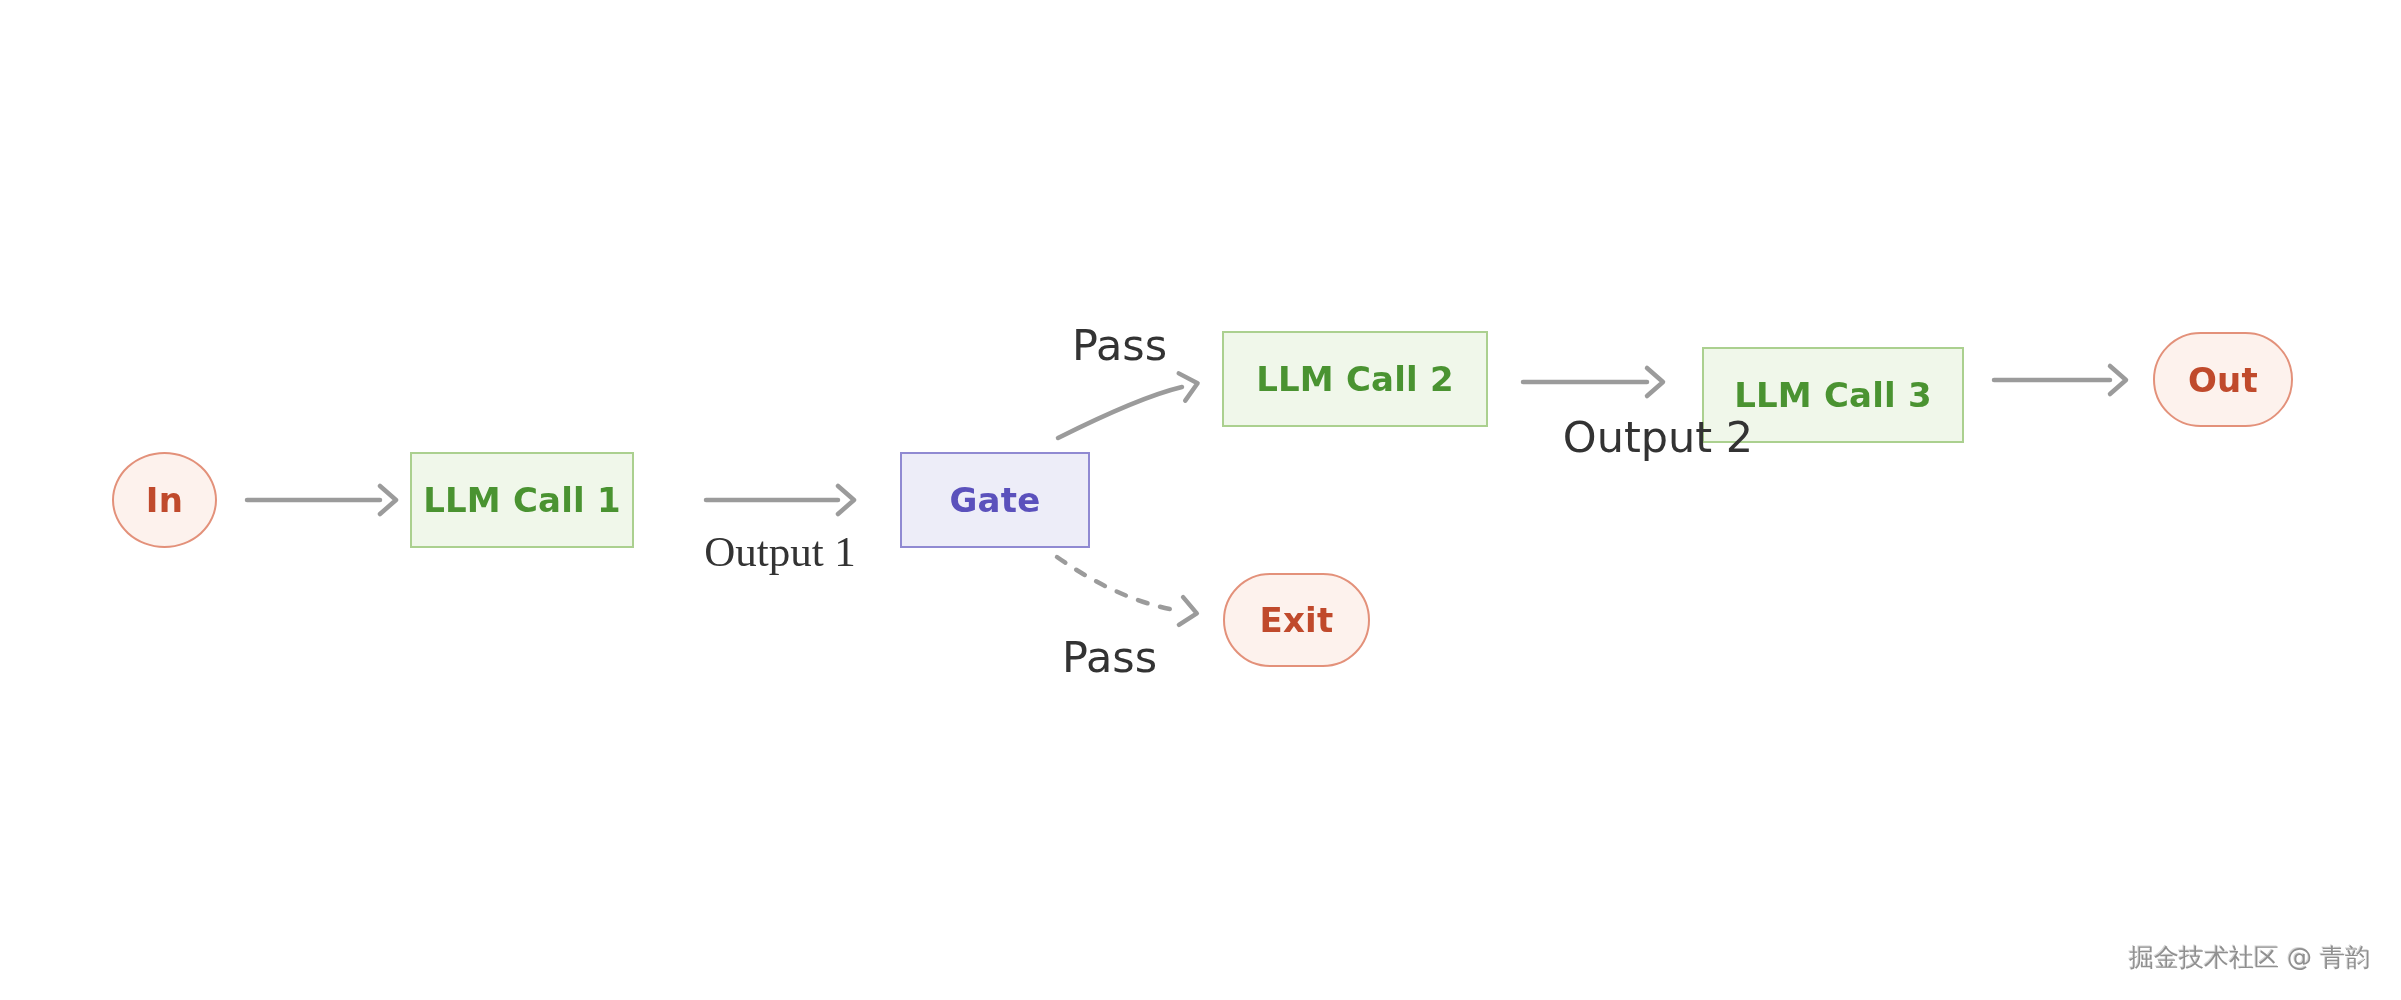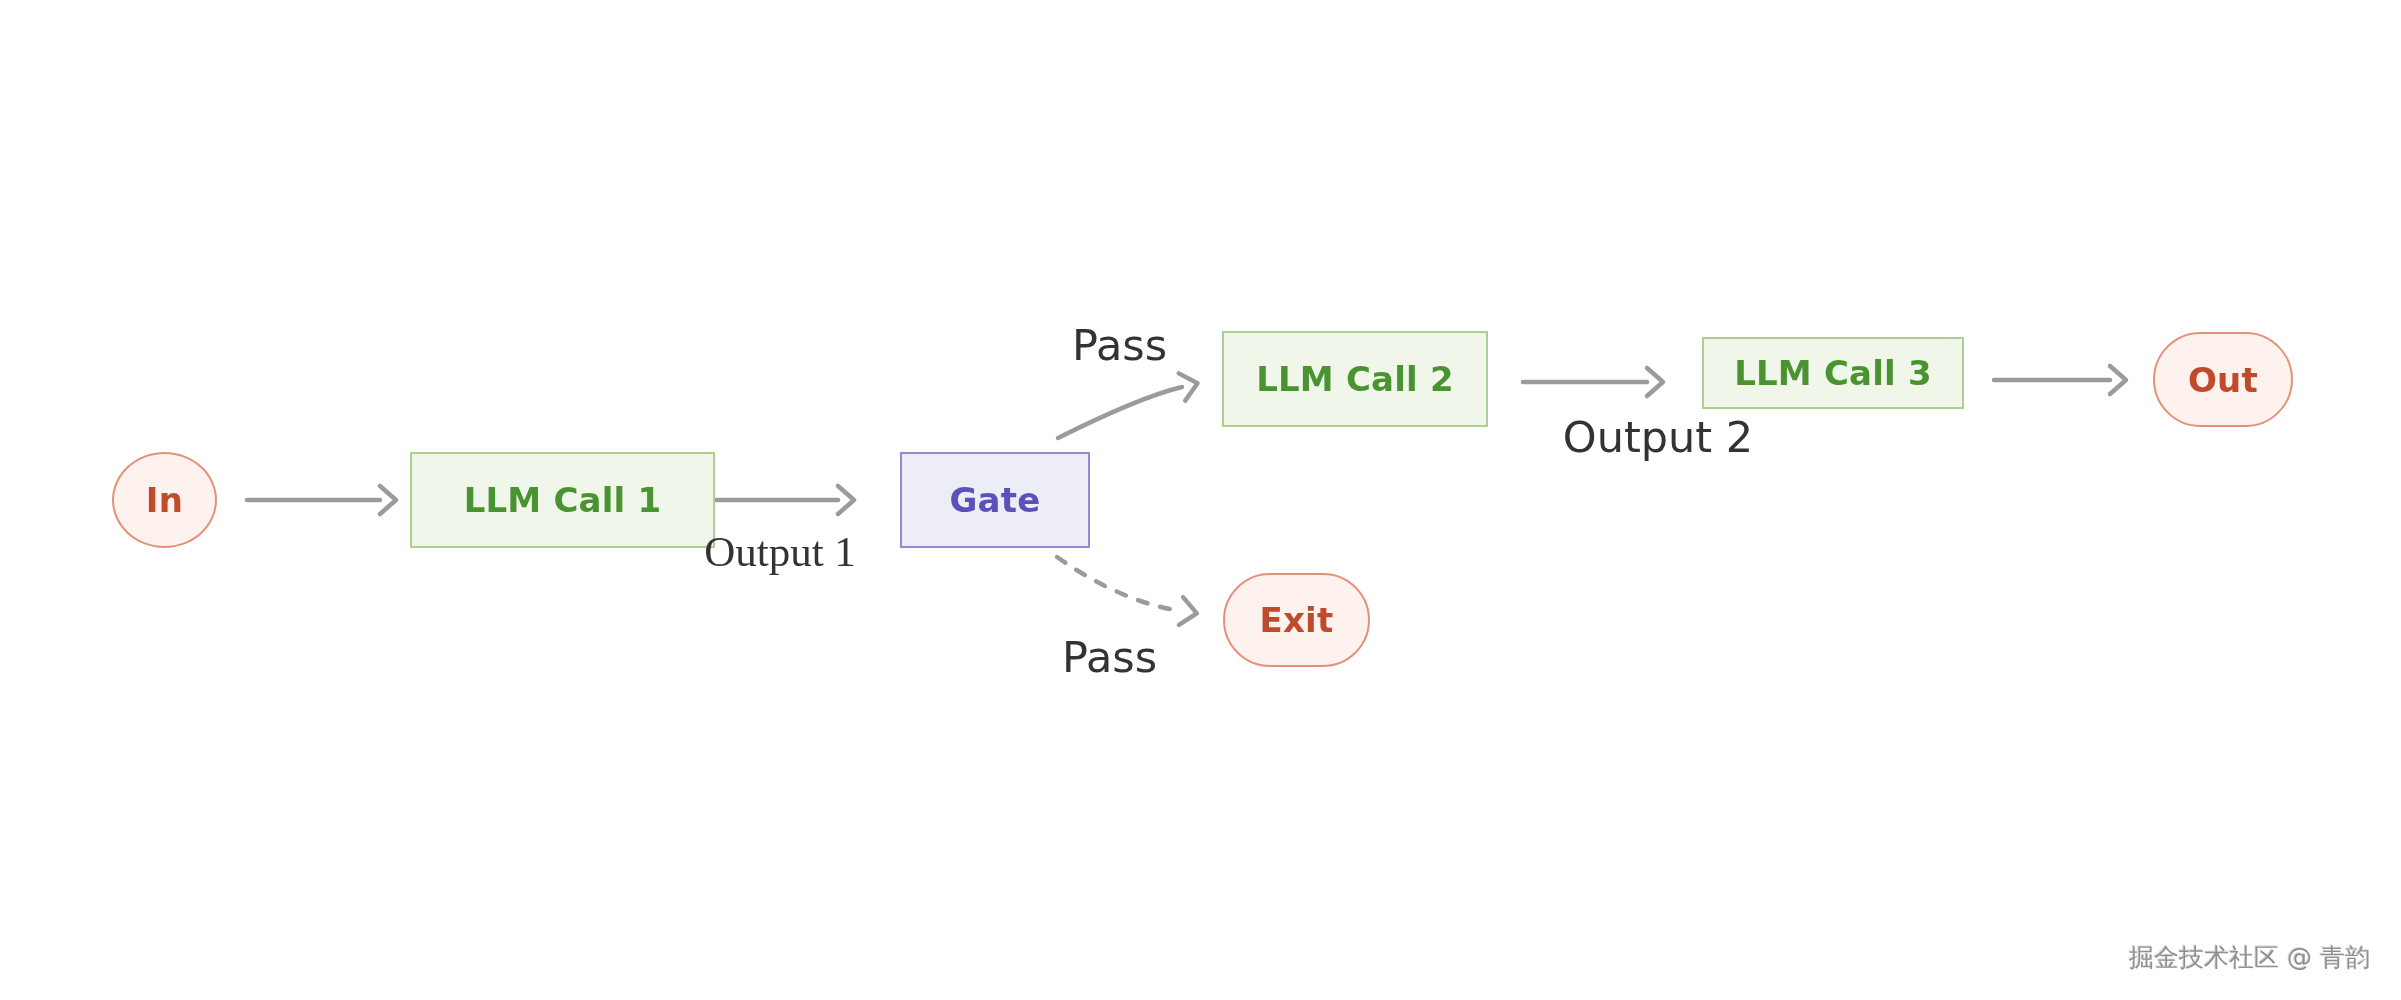--- a/index.html
+++ b/index.html
@@ -66,33 +66,33 @@
     <path class="edge" d="M1058,438 Q1140,397 1182,387" marker-end="url(#chev)"></path>
     <path class="edge dashed" d="M1057,557 Q1121,602 1181,611" marker-end="url(#chev)"></path>
     <path class="edge" d="M1523,382 H1647" marker-end="url(#chev)"></path>
     <path class="edge" d="M1994,380 H2110" marker-end="url(#chev)"></path>
   </svg>
 
   <div class="node terminal ellipse" style="left:112px;top:452px;width:105px;height:96px;">
     <span>In</span>
   </div>
 
-  <div class="node process" style="left:410px;top:452px;width:305px;height:96px;">
+  <div class="node process" style="left:410px;top:452px;width:224px;height:96px;">
     <span>LLM Call 1</span>
   </div>
 
   <div class="node decision" style="left:900px;top:452px;width:190px;height:96px;">
     <span>Gate</span>
   </div>
 
   <div class="node process" style="left:1222px;top:331px;width:266px;height:96px;">
     <span>LLM Call 2</span>
   </div>
 
-  <div class="node process" style="left:1702px;top:337px;width:262px;height:72px;">
+  <div class="node process" style="left:1702px;top:347px;width:262px;height:96px;">
     <span>LLM Call 3</span>
   </div>
 
   <div class="node terminal stadium" style="left:1223px;top:573px;width:147px;height:94px;">
     <span>Exit</span>
   </div>
 
   <div class="node terminal stadium" style="left:2153px;top:332px;width:140px;height:95px;">
     <span>Out</span>
   </div>

